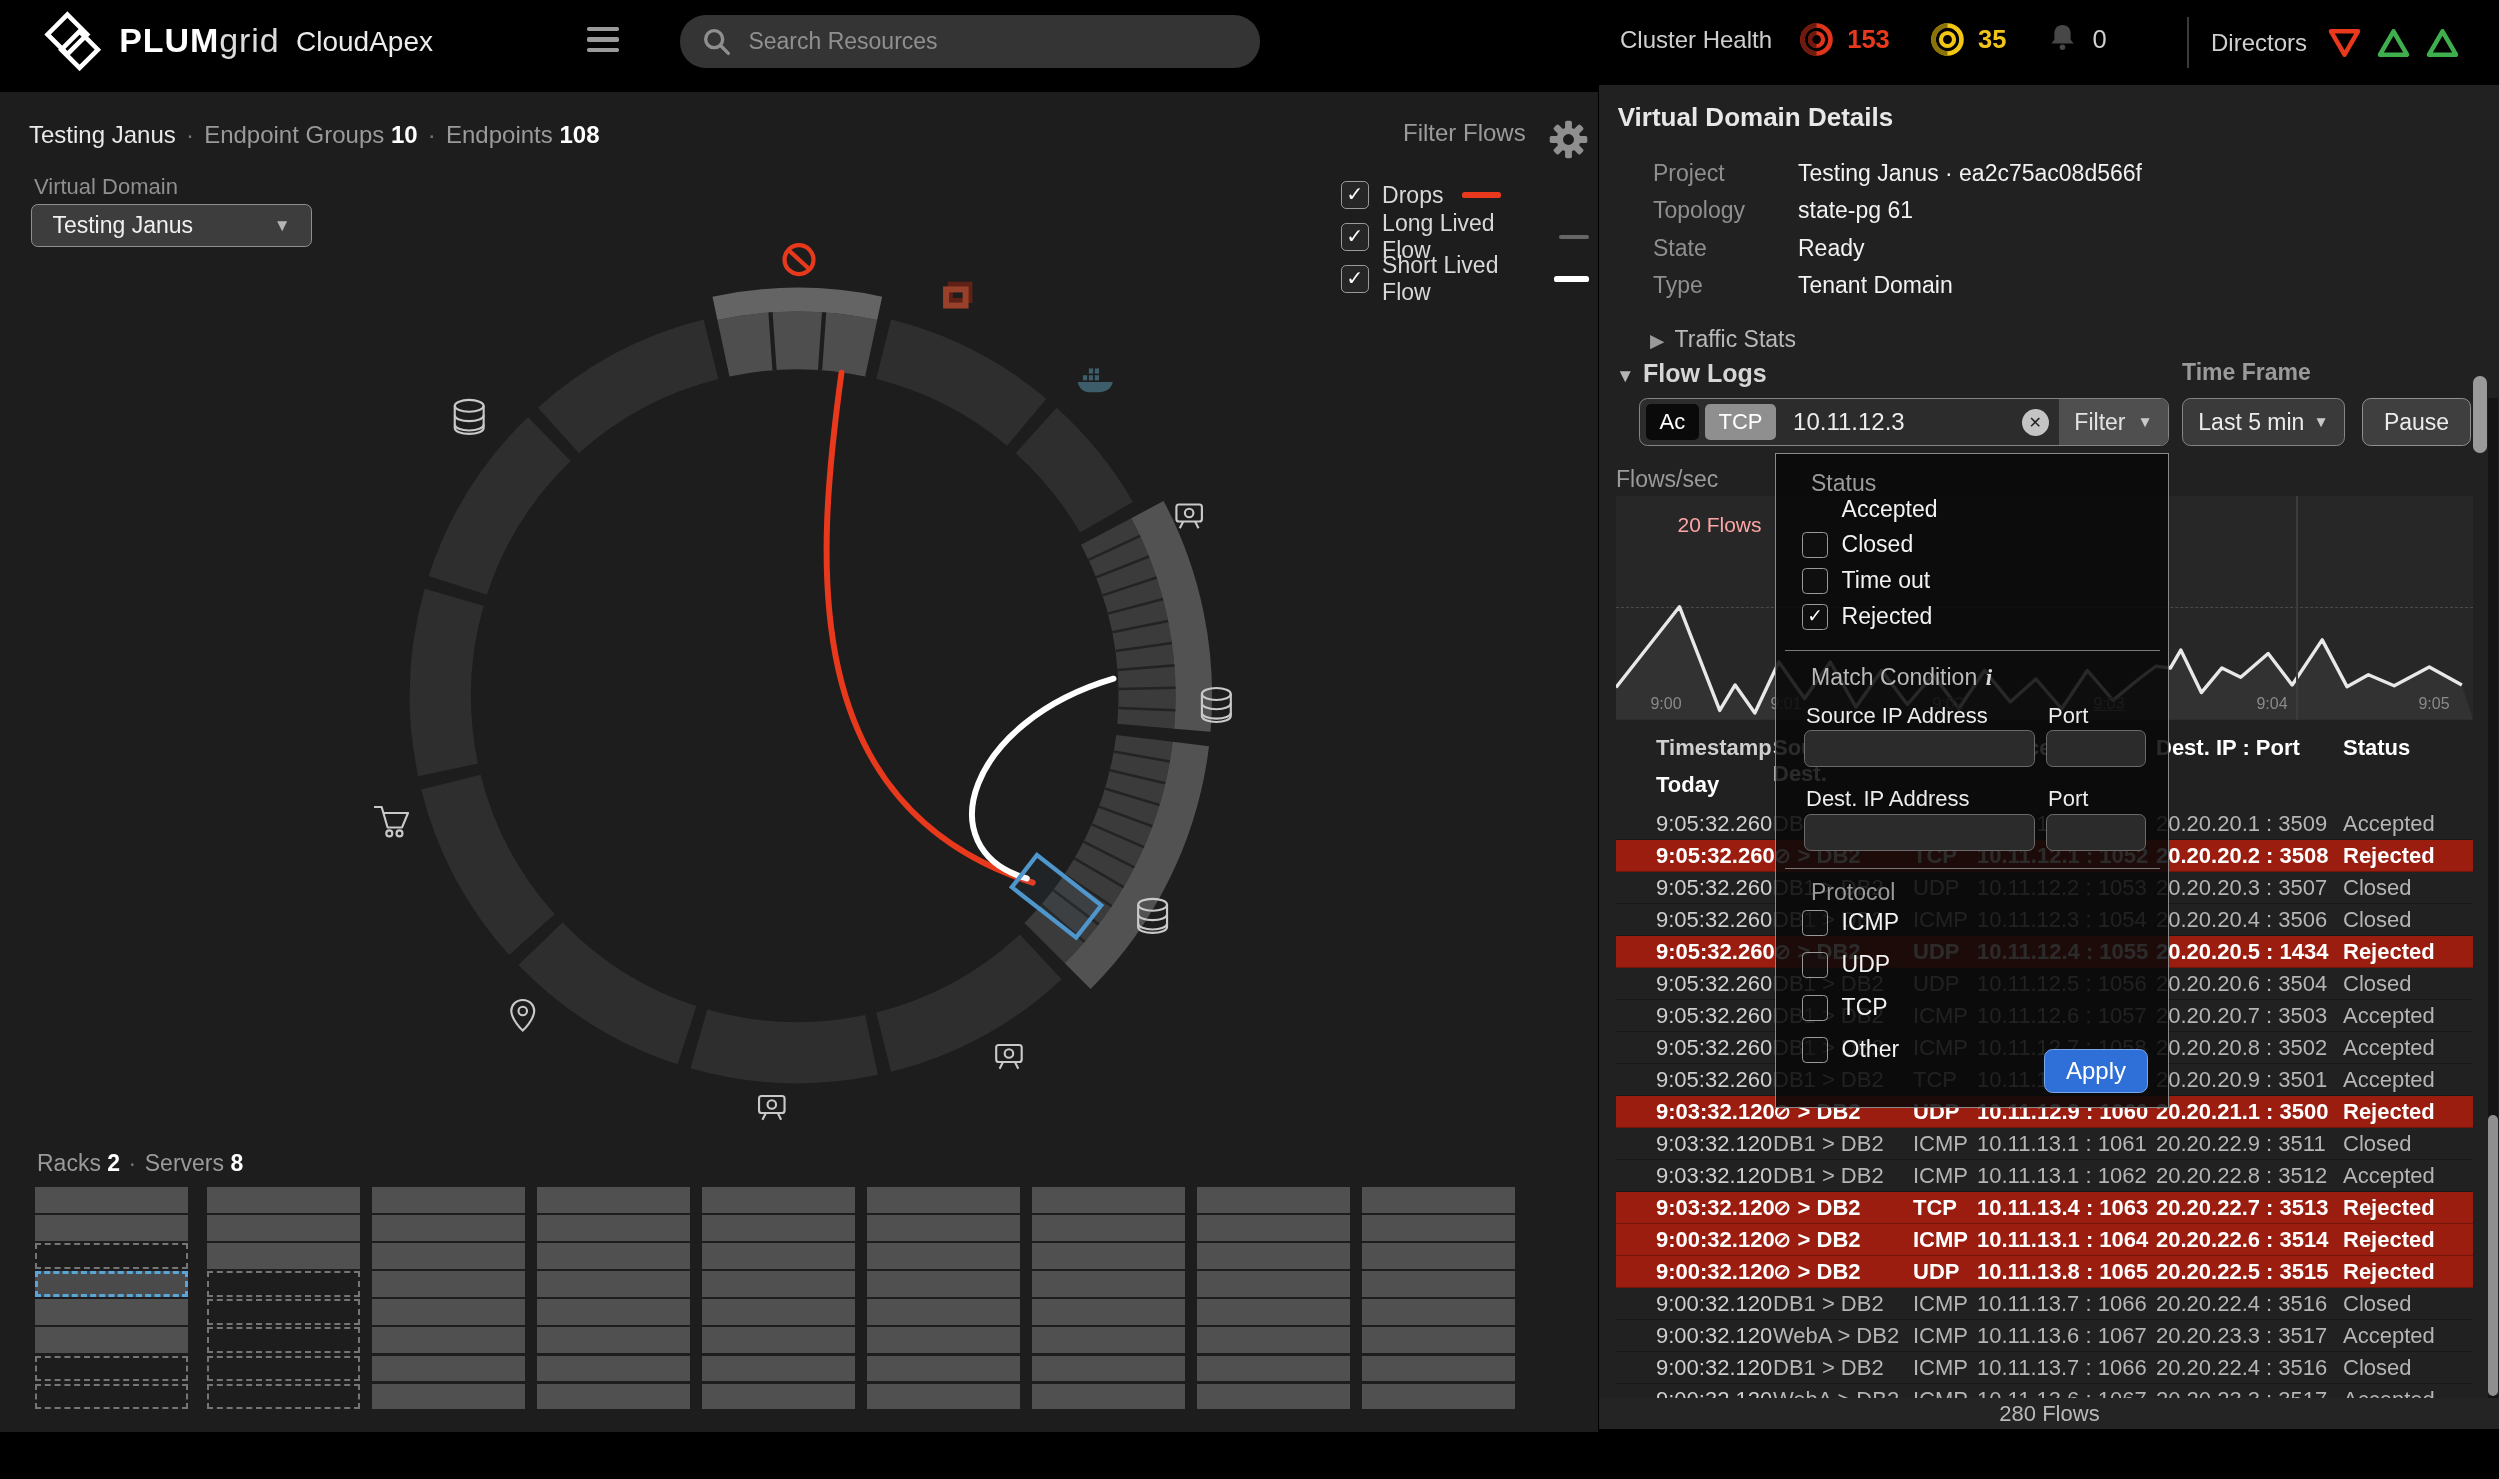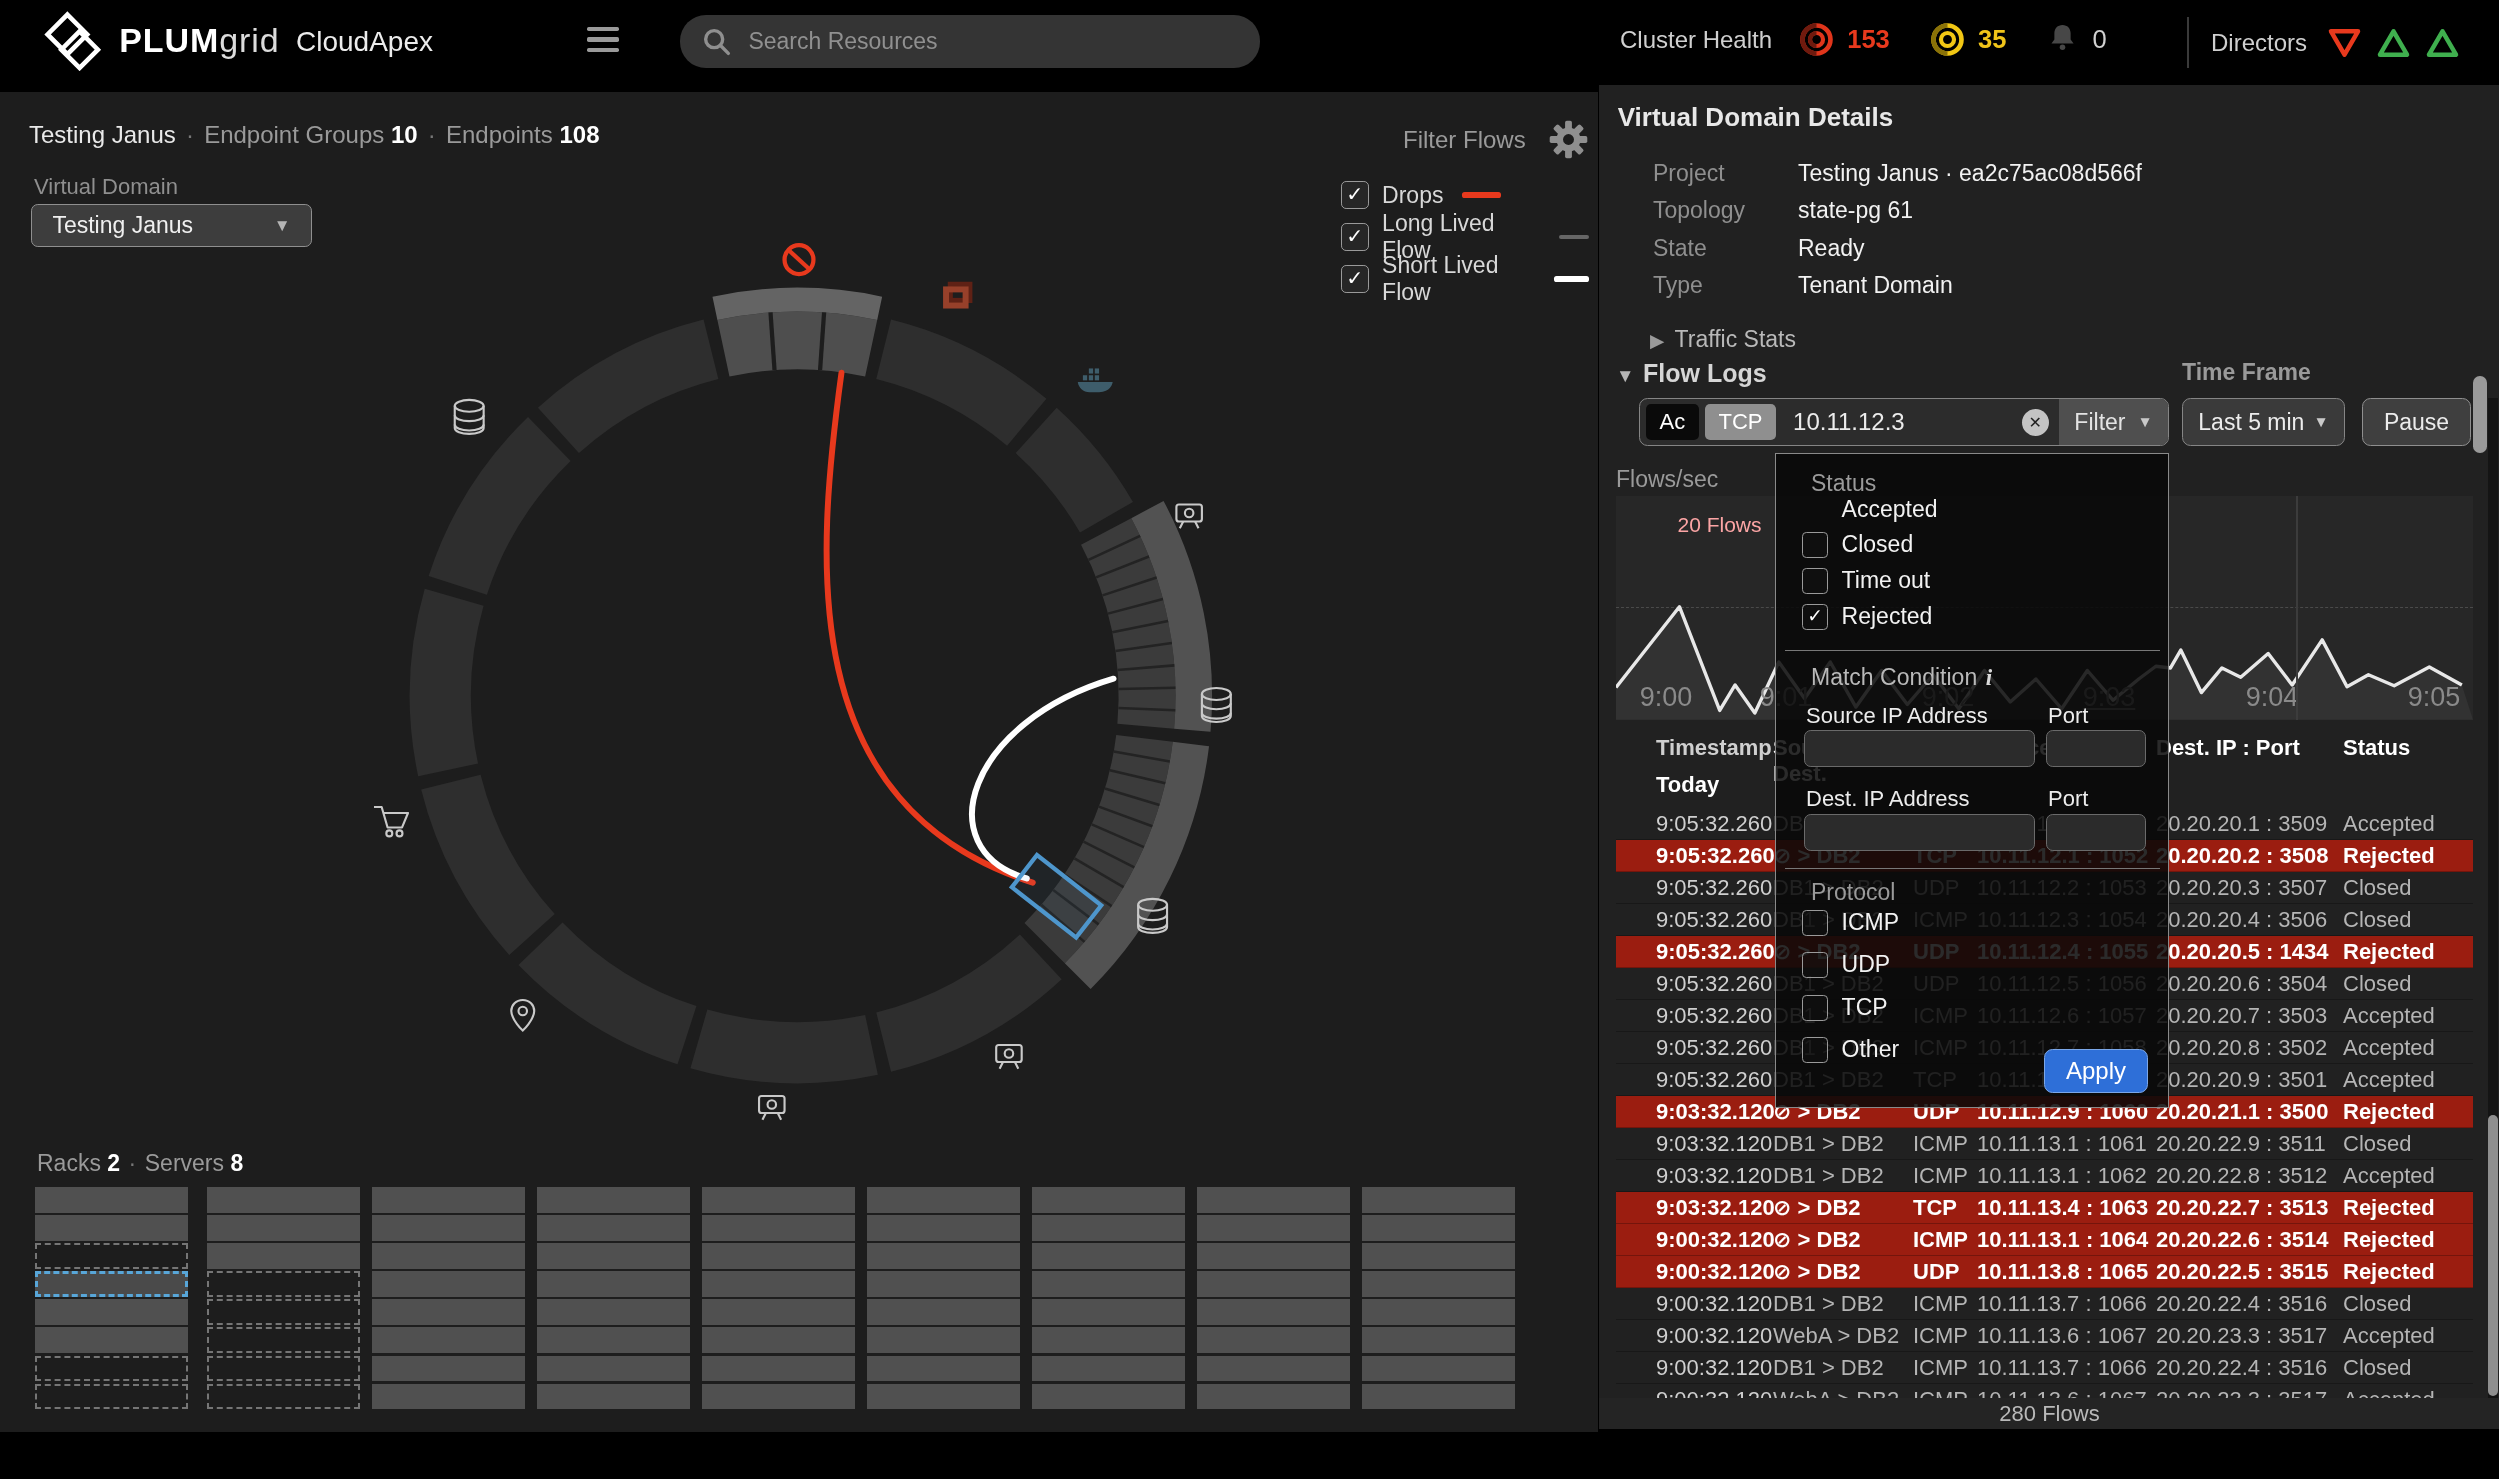--- a/index.html
+++ b/index.html
@@ -35,21 +35,21 @@
   #main{position:absolute;left:0;top:92px;width:1598px;height:1340px;background:#1d1d1d;overflow:hidden;}
   #view-header{position:absolute;left:29px;top:29px;font-size:24px;color:#9a9a9a;}
   #view-header .w{color:#e9e9e9;}
   #view-header b{color:#fff;font-weight:bold;}
   #view-header .dot{margin:0 10.2px;color:#777;}
   #vd-label{position:absolute;left:34px;top:82px;font-size:22px;color:#8f8f8f;}
   #vd-select{position:absolute;left:31px;top:112px;width:281px;height:43px;background:#3d3d3d;border:1.7px solid #8f8f8f;
      border-radius:6.8px;display:flex;align-items:center;justify-content:space-between;padding:0 20.4px;box-sizing:border-box;cursor:pointer;}
   #vd-select .val{color:#f0f0f0;font-size:23px;}
   #vd-select .car{color:#b5b5b5;font-size:17px;}
-  #filter-flows{position:absolute;left:1403px;top:27px;display:flex;align-items:center;}
+  #filter-flows{position:absolute;left:1403px;top:27px;display:flex;}
   #filter-flows .lbl{color:#9a9a9a;font-size:24px;margin-right:22px;}
   #legend{position:absolute;left:1341px;top:82px;width:248px;}
   .leg-row{display:flex;align-items:center;height:42px;}
   .leg-box{width:25.5px;height:25.5px;border:1.7px solid #9a9a9a;border-radius:5.1px;background:#262626;color:#fff;
      font-size:20.4px;line-height:24px;text-align:center;font-weight:bold;flex:none;cursor:pointer;}
   .leg-lbl{color:#d8d8d8;font-size:23px;margin-left:13.6px;}
   .leg-line{height:5.1px;width:39px;border-radius:2.6px;margin-left:18.7px;}
   #racks-label{position:absolute;left:37px;top:1058px;font-size:23px;color:#9a9a9a;}
   #racks-label b{color:#fff;}
   #racks-label .dot{margin:0 8.5px;color:#777;}
@@ -88,21 +88,21 @@
   #timerange .val{color:#ececec;font-size:23px;}
   #timerange .car{color:#c9c9c9;font-size:15.3px;}
   #pause-btn{position:absolute;left:763px;top:313px;width:109px;height:48px;border:1.7px solid #8f8f8f;border-radius:8.5px;background:#3f3f3f;
      color:#ececec;font-size:23px;display:flex;align-items:center;justify-content:center;cursor:pointer;box-sizing:border-box;}
 
   #chart-title{position:absolute;left:17px;top:381px;font-size:23px;color:#9a9a9a;}
   #chart{position:absolute;left:17px;top:411px;width:857px;height:224px;background:#272727;}
   #chart .ylab{position:absolute;left:25.5px;top:17px;font-size:21px;color:#fca5a5;margin-left:36px;}
   #chart .hgrid{position:absolute;left:0;top:111px;width:100%;border-top:1.7px dashed #4a4a4a;}
   #chart .vgrid{position:absolute;top:0;width:1.7px;height:100%;background:#3c3c3c;}
-  .tick{position:absolute;bottom:6.8px;font-size:27px;color:#8a8a8a;transform:translateX(-50%);}
+  .tick{position:absolute;bottom:6.8px;font-size:16px;color:#8a8a8a;transform:translateX(-50%);}
 
   #table-head{position:absolute;left:17px;top:650px;width:857px;display:flex;font-weight:bold;color:#fff;font-size:22px;}
   #group-label{position:absolute;left:57px;top:687px;font-size:22px;font-weight:bold;color:#fff;}
   #table-rows{position:absolute;left:17px;top:723px;width:857px;height:600px;overflow:hidden;}
   .trow{display:flex;align-items:center;height:32px;font-size:22px;color:#b5b5b5;border-bottom:0.9px solid rgba(0,0,0,0.25);box-sizing:border-box;}
   .trow.rejected{background:#9b1d10;color:#fff;font-weight:600;}
   .c0{width:157px;padding-left:40px;box-sizing:border-box;flex:none;color:#cfcfcf;}
   .trow.rejected .c0{color:#fff;}
   .c1{width:140px;flex:none;}
   .c2{width:64px;flex:none;}

